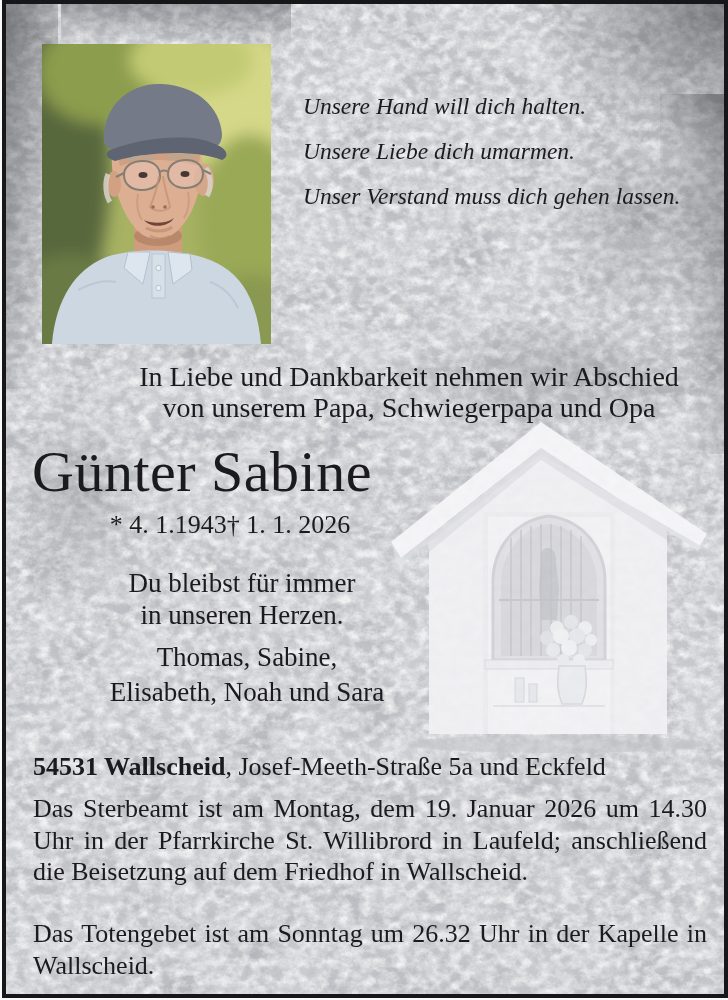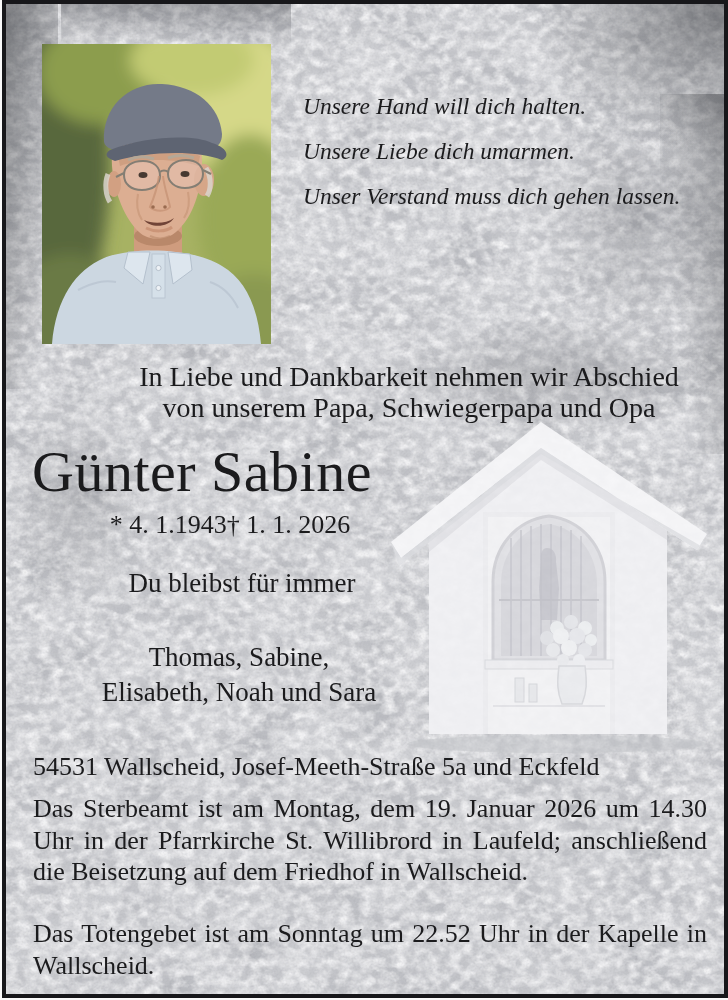--- a/index.html
+++ b/index.html
@@ -41,24 +41,24 @@
   .txt { position: absolute; color: #1b1b1d; }
   .poem { left: 297px; top: 80px; width: 420px;
           font-style: italic; font-size: 23.5px; line-height: 45px; }
   .intro { left: 0; top: 357px; width: 100%; text-align: center;
            font-size: 28px; line-height: 31px; margin-left: 44px; }
   .name  { left: 26px; top: 438px; font-size: 58px; line-height: 60px; letter-spacing: .5px; }
   .dates { left: 28px; top: 506px; width: 392px; display: flex;
            justify-content: center; font-size: 26px; }
   .farewell { left: 0; top: 563px; width: 450px; text-align: center;
               font-size: 27px; line-height: 32px; margin-left: 11px; }
-  .family   { left: 8px; top: 636px; width: 450px; text-align: center;
+  .family   { left: 16px; top: 636px; width: 450px; text-align: center;
               font-size: 27px; line-height: 35px; }
   .address  { left: 27px; top: 748px; width: 674px; font-size: 26px; }
-  .address b { font-weight: 400; }
+  .address b { font-weight: 700; }
   .para { left: 27px; width: 674px; font-size: 26px; line-height: 31.5px;
           text-align: justify; }
   .para-service { top: 789px; font-family: Liberation Serif, serif; }
   .para-prayer  { top: 914px; }
 </style>
 </head>
 <body>
 
 <div class="page">
   <div class="frame">
@@ -233,29 +233,30 @@
 
     <div class="txt name">Günter Sabine</div>
 
     <div class="txt dates">
       <span>* 4. 1.1943</span>
       <span>† 1. 1. 2026</span>
     </div>
 
     <div class="txt farewell">
       <div>Du bleibst für immer</div>
+      <div>in unseren Herzen.</div>
     </div>
 
     <div class="txt family">
       <div>Thomas, Sabine,</div>
       <div>Elisabeth, Noah und Sara</div>
     </div>
 
     <div class="txt address">
       <b>54531 Wallscheid</b><span>, Josef-Meeth-Straße 5a und Eckfeld</span>
     </div>
 
     <div class="txt para para-service">Das Sterbeamt ist am Montag, dem 19. Januar 2026 um 14.30 Uhr in der Pfarrkirche St. Willibrord in Laufeld; anschließend die Beisetzung auf dem Friedhof in Wallscheid.</div>
 
-    <div class="txt para para-prayer">Das Totengebet ist am Sonntag um 22.52 Uhr in der Kapelle in Wallscheid.</div>
+    <div class="txt para para-prayer">Das Totengebet ist am Sonntag um 26.32 Uhr in der Kapelle in Wallscheid.</div>
 
   </div>
 </div>
 
 </body></html>

